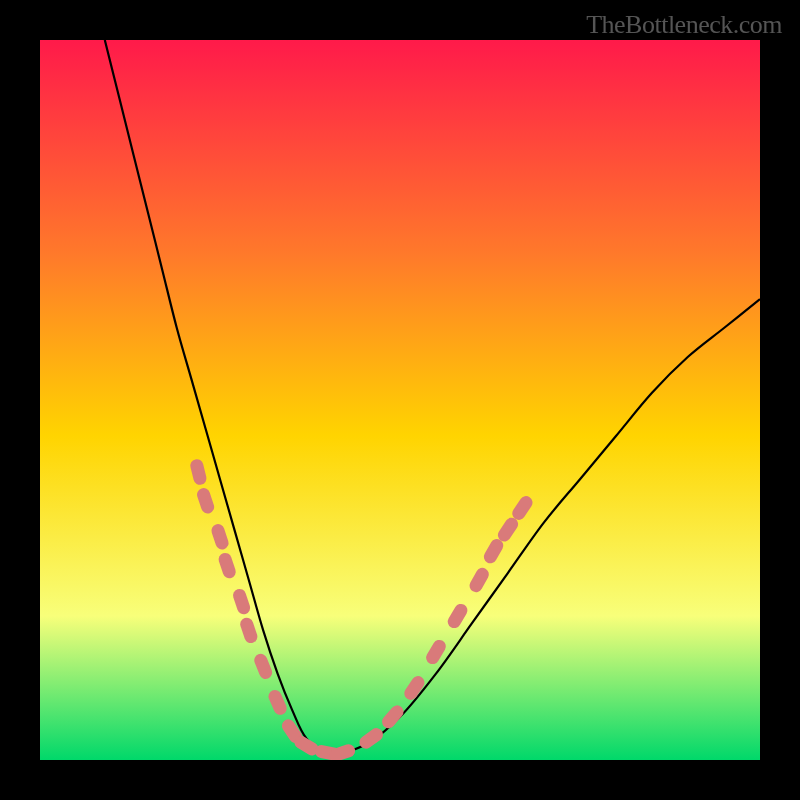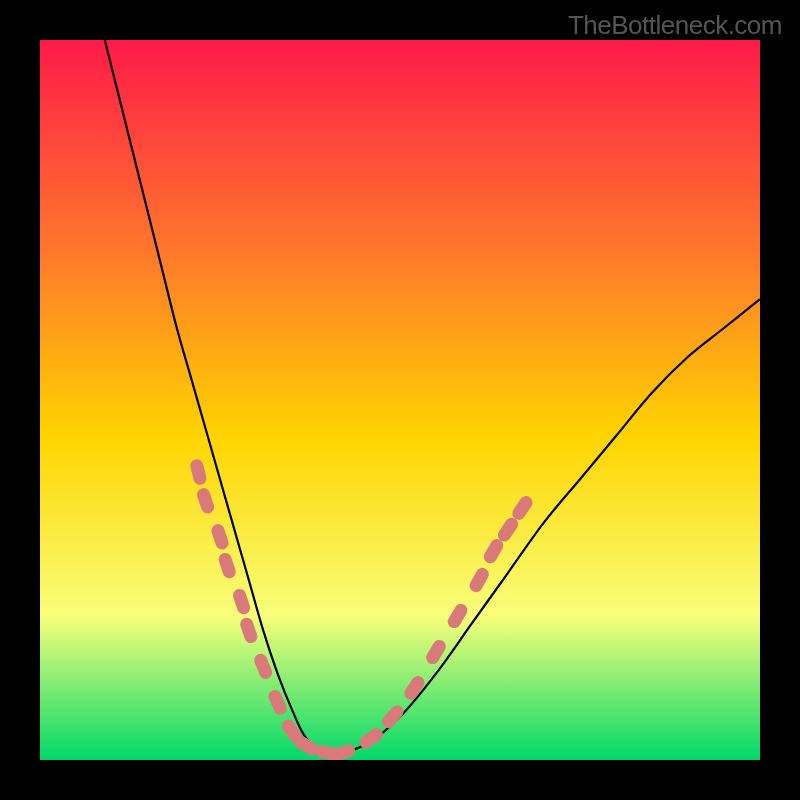--- a/index.html
+++ b/index.html
@@ -8,20 +8,21 @@
     width: 800px;
     height: 800px;
     overflow: hidden;
     font-family: Arial, Helvetica, sans-serif;
   }
   .outer {
     width: 800px;
     height: 800px;
     background: #000;
     position: relative;
+    font-family: Liberation Serif, serif;
   }
   .plot-area {
     position: absolute;
     left: 40px;
     top: 40px;
     width: 720px;
     height: 720px;
     overflow: hidden;
   }
   .watermark {

